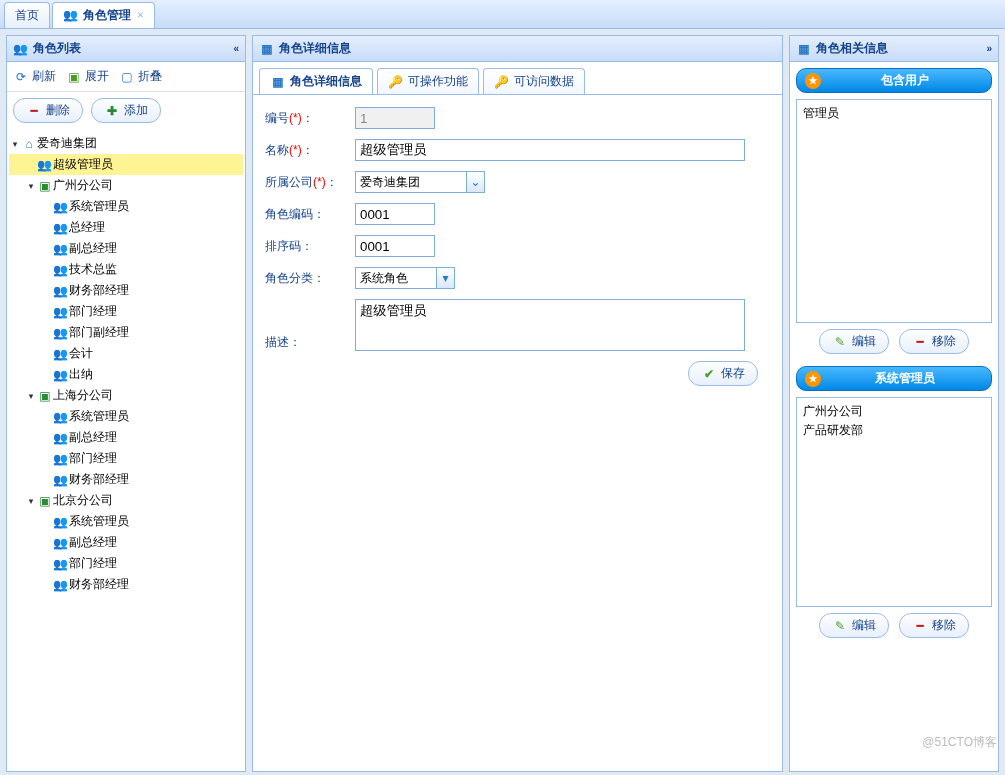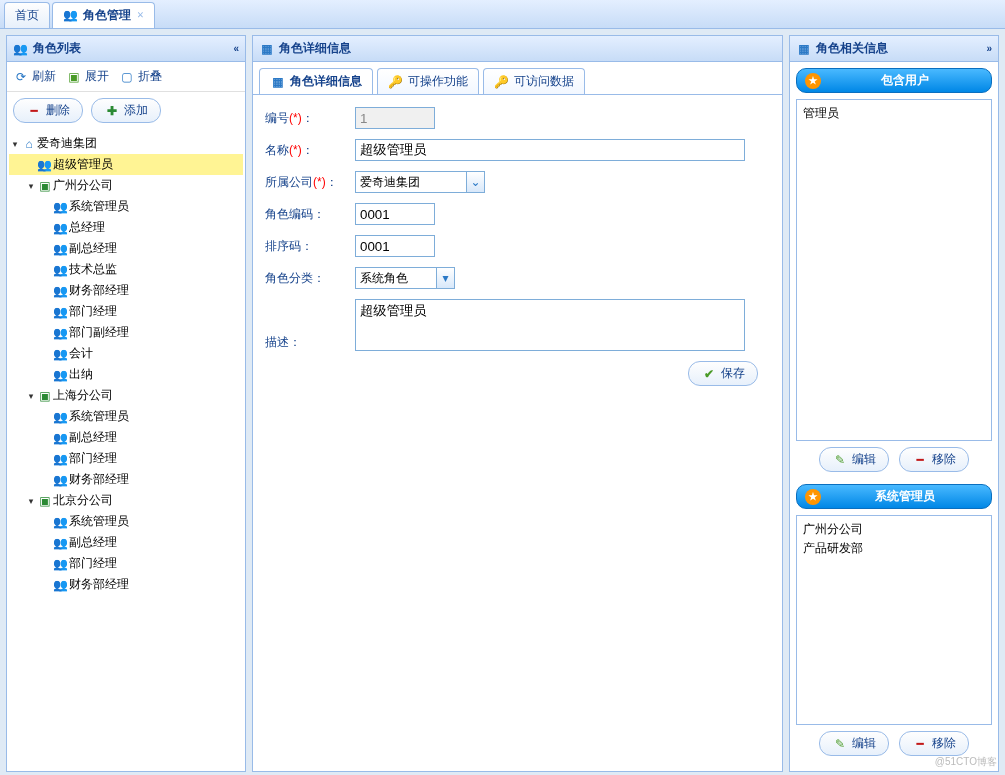--- a/index.html
+++ b/index.html
@@ -33,39 +33,39 @@
 .req { color: red; }
 .text-input { border: 1px solid #7eadd9; padding: 2px 4px; height: 22px; }
 .text-input.disabled { background: #f0f0f0; color: #888; }
 .combo { border: 1px solid #7eadd9; height: 22px; display: flex; align-items: center; width: 130px; position: relative; }
 .combo span { padding: 0 4px; flex: 1; }
 .combo .drop { width: 18px; text-align: center; color: #2b79c6; border-left: 1px solid #7eadd9; background:linear-gradient(#fff,#d8e8fa); height:100%; display:flex; align-items:center; justify-content:center;}
 textarea.text-input { height: 52px; width: 390px; resize: none; }
 .save-row { display: flex; justify-content: flex-end; padding-right: 12px; }
 .section-head { background: linear-gradient(#49b9ff, #0087e6); color: #fff; border-radius: 10px; padding: 3px 8px; margin: 6px; display: flex; align-items: center; gap: 6px; font-weight: bold; border:1px solid #0a6fbf;}
 .section-head .star { background: #ff9500; color: #fff; border-radius: 50%; width: 16px; height: 16px; display: flex; align-items: center; justify-content: center; font-size: 10px; }
-.listbox { border: 1px solid #99bbe8; margin: 0 6px; height: 342px; padding: 4px; overflow: auto; }
+.listbox { border: 1px solid #99bbe8; margin: 0 6px; height: 224px; padding: 4px; overflow: auto; }
 .listbox.short { height: 210px; }
 .listbox div { padding: 1px 2px; }
 .action-row { display: flex; gap: 10px; justify-content: center; padding: 6px; }
 .east-body{flex:1; overflow:auto; display:flex; flex-direction:column;}
 .ico { width: 16px; height: 16px; display: inline-flex; align-items: center; justify-content: center; }
 .ico-users{color:#d97b1a;}
 .ico-list{color:#2b79c6;}
 .ico-home{color:#2b79c6;}
 .ico-org{color:#2b8a34;}
 .ico-key{color:#e0a800;}
 .ico-refresh{color:#2b79c6;}
 .ico-expand{color:#4a9b28;}
 .ico-collapse{color:#2b79c6;}
 .ico-del{color:#c21818;}
 .ico-add{color:#2b8a34;font-weight:bold;}
 .ico-check{color:#4a9b28;font-weight:bold;}
 .ico-edit{color:#4a9b28;}
-.watermark{position:absolute;right:8px;bottom:6px;color:#bbb;font-size:10px;}
+.watermark{position:absolute;right:8px;bottom:24px;color:#bbb;font-size:12px;}
 </style>
 </head>
 <body>
 
 <div class="tabs-bar">
   <div class="tab">
       <span>首页</span>
     </div>
   <div class="tab active">
     <span class="ico ico-users">👥</span>

